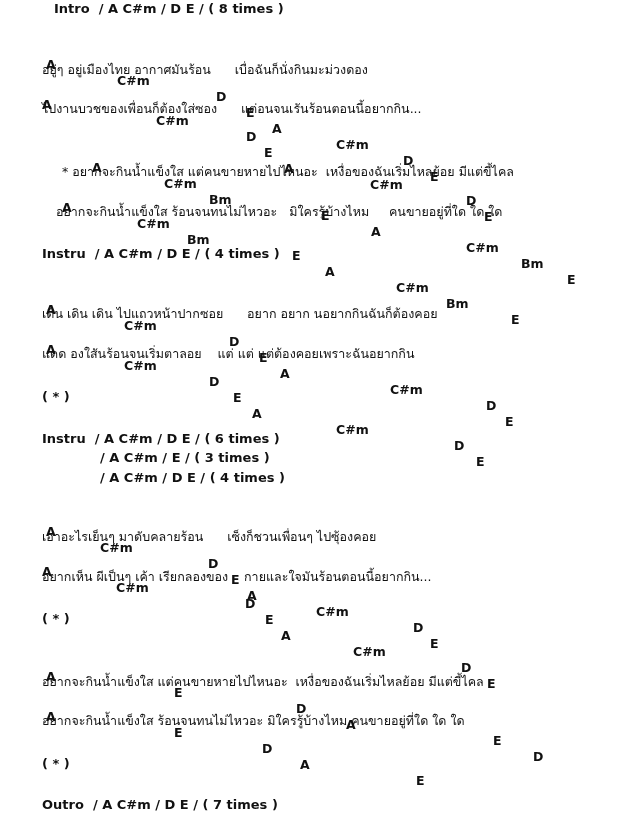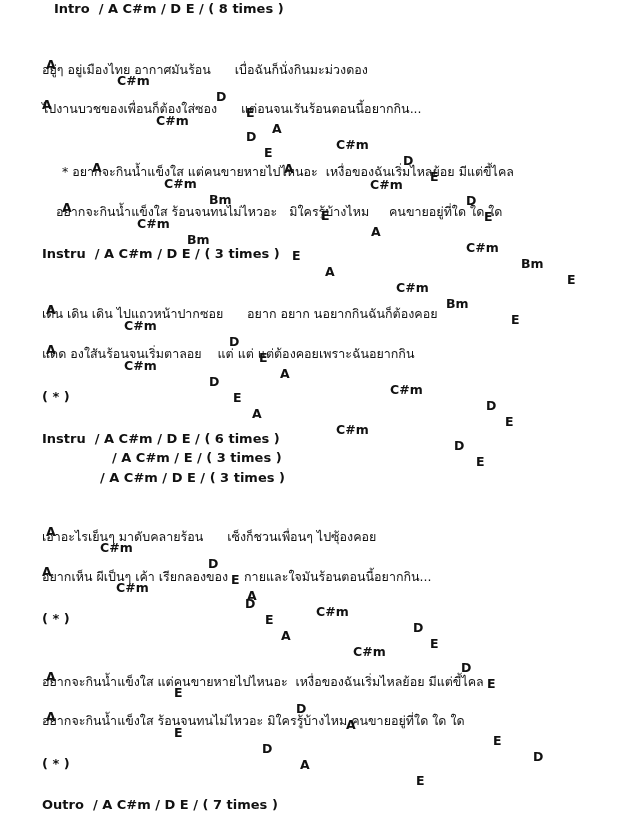--- a/index.html
+++ b/index.html
@@ -55,21 +55,21 @@
   <span class="ch" style="left:137px">C#m</span>
   <span class="ch" style="left:187px">Bm</span>
   <span class="ch" style="left:292px">E</span>
   <span class="ch" style="left:325px">A</span>
   <span class="ch" style="left:396px">C#m</span>
   <span class="ch" style="left:446px">Bm</span>
   <span class="ch" style="left:511px">E</span>
 </div>
 <div class="line lyric" style="left:56px;top:204px">อยากจะกินน้ำแข็งใส ร้อนจนทนไม่ไหวอะ   มิใครรู้บ้างไหม     คนขายอยู่ที่ใด ใด ใด</div>
 
-<div class="line hdr" style="left:42px;top:246px">Instru  / A C#m / D E / ( 3 times )</div>
+<div class="line hdr" style="left:42px;top:246px">Instru  / A C#m / D E / ( 4 times )</div>
 
 <div class="line chord" style="left:0;top:286px;width:620px">
   <span class="ch" style="left:46px">A</span>
   <span class="ch" style="left:124px">C#m</span>
   <span class="ch" style="left:229px">D</span>
   <span class="ch" style="left:259px">E</span>
   <span class="ch" style="left:280px">A</span>
   <span class="ch" style="left:390px">C#m</span>
   <span class="ch" style="left:486px">D</span>
   <span class="ch" style="left:505px">E</span>
@@ -83,22 +83,22 @@
   <span class="ch" style="left:252px">A</span>
   <span class="ch" style="left:336px">C#m</span>
   <span class="ch" style="left:454px">D</span>
   <span class="ch" style="left:476px">E</span>
 </div>
 <div class="line lyric" style="left:42px;top:346px">แดด องใสันร้อนจนเริ่มตาลอย    แต่ แต่ แต่ต้องคอยเพราะฉันอยากกิน</div>
 
 <div class="line hdr" style="left:42px;top:389px">( * )</div>
 
 <div class="line hdr" style="left:42px;top:431px">Instru  / A C#m / D E / ( 6 times )</div>
-<div class="line hdr" style="left:112px;top:450px">/ A C#m / E / ( 3 times )</div>
-<div class="line hdr" style="left:100px;top:470px">/ A C#m / D E / ( 3 times )</div>
+<div class="line hdr" style="left:100px;top:450px">/ A C#m / E / ( 3 times )</div>
+<div class="line hdr" style="left:100px;top:470px">/ A C#m / D E / ( 4 times )</div>
 
 <div class="line chord" style="left:0;top:508px;width:620px">
   <span class="ch" style="left:46px">A</span>
   <span class="ch" style="left:100px">C#m</span>
   <span class="ch" style="left:208px">D</span>
   <span class="ch" style="left:231px">E</span>
   <span class="ch" style="left:247px">A</span>
   <span class="ch" style="left:316px">C#m</span>
   <span class="ch" style="left:413px">D</span>
   <span class="ch" style="left:430px">E</span>

